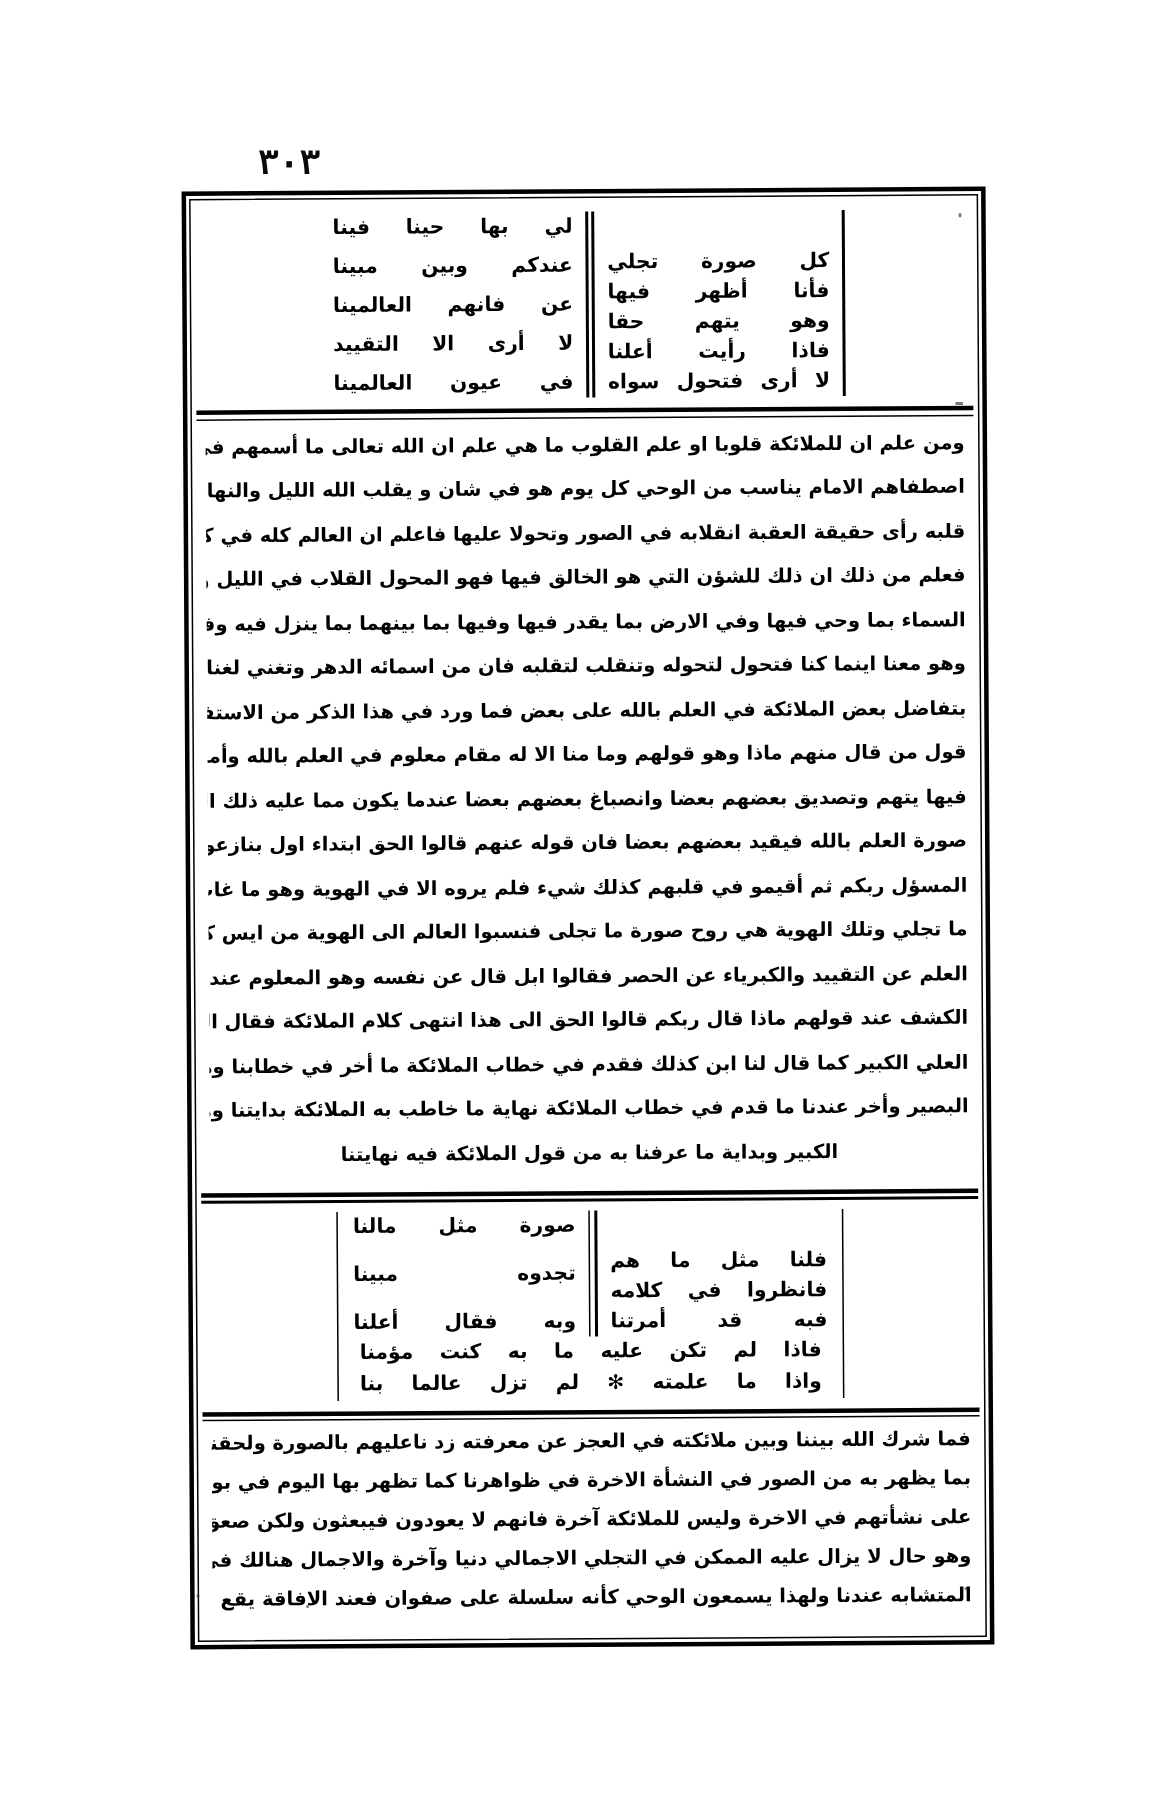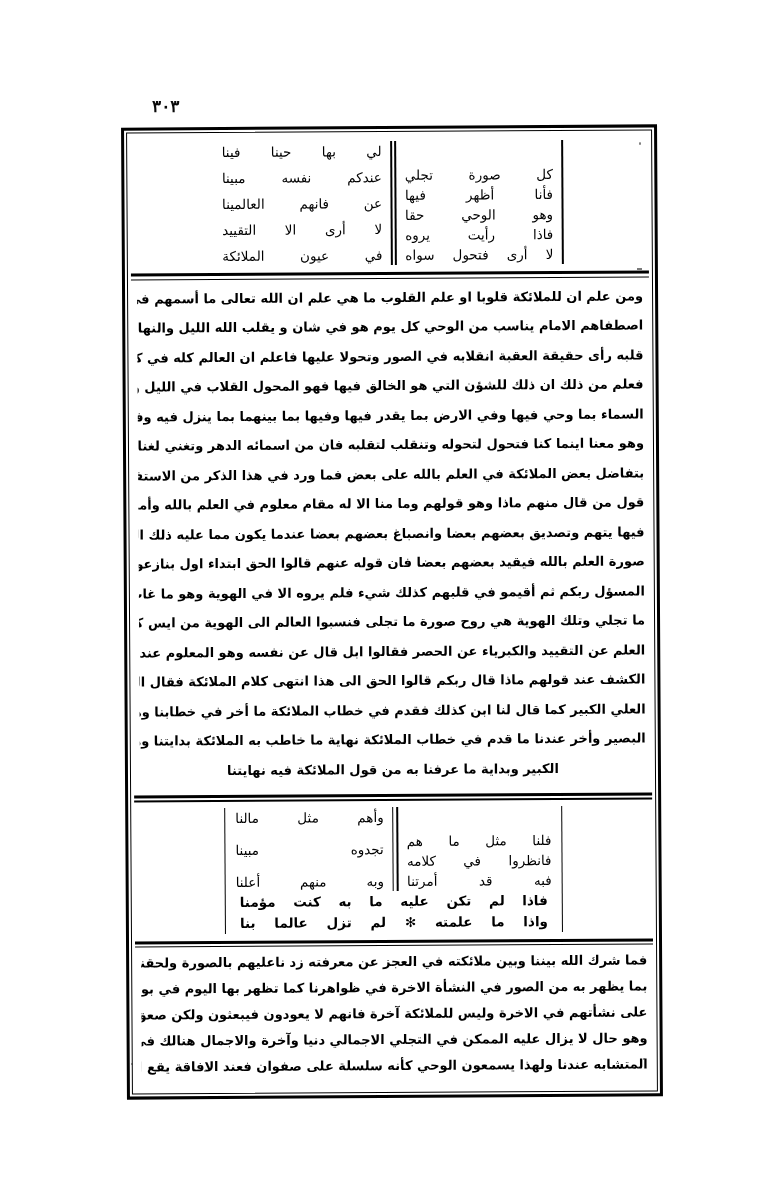--- a/index.html
+++ b/index.html
@@ -22,27 +22,27 @@
     position: absolute;
     left: 0; top: 0;
     width: 776px;
     height: 1200px;
     background: #ffffff;
   }
 
   
   #folio-number {
     position: absolute;
-    left: 152px;
+    left: 172px;
     top: 96px;
-    font-size: 17px;
+    font-size: 23px;
     font-weight: bold;
     letter-spacing: 0px;
     color: #0a0a0a;
-    font-family: Liberation Sans, sans-serif;
+    font-family: Liberation Mono, monospace;
     direction: rtl;
   }
 
   
   #page-frame {
     position: absolute;
     left: 124px;
     top: 126px;
     width: 536px;
     height: 972px;
@@ -110,21 +110,21 @@
 
   .verse-line {
     font-size: 13.5px;
     line-height: 20px;
     height: 20px;
     white-space: nowrap;
     text-align: justify;
     text-align-last: justify;
     direction: rtl;
     font-family: "DejaVu Sans", "Liberation Sans", sans-serif;
-    font-weight: 400;
+    font-weight: 700;
     letter-spacing: -0.2px;
     overflow: hidden;
   }
 
   
   .verse-divider {
     width: 7px;
     position: relative;
     flex: 0 0 auto;
   }
@@ -227,33 +227,33 @@
     <div id="page-frame-outer"></div>
     <div id="page-frame-inner"></div>
 
     <div id="frame-content">
 
       <div class="verse-block" id="verse-block-1">
         <div class="verse-grid">
 
           <div class="verse-col left-col">
             <div class="verse-line">لي بها حينا فينا</div>
-            <div class="verse-line">عندكم نفسه مبينا</div>
+            <div class="verse-line">عندكم وبين مبينا</div>
             <div class="verse-line">عن فانهم العالمينا</div>
             <div class="verse-line">لا أرى الا التقييد</div>
-            <div class="verse-line">في عيون الملائكة</div>
+            <div class="verse-line">في عيون العالمينا</div>
           </div>
 
           <div class="verse-divider"></div>
 
           <div class="verse-col right-col">
             <div class="verse-line">كل صورة تجلي</div>
             <div class="verse-line">فأنا أظهر فيها</div>
-            <div class="verse-line">وهو الوحي حقا</div>
-            <div class="verse-line">فاذا رأيت يروه</div>
+            <div class="verse-line">وهو يتهم حقا</div>
+            <div class="verse-line">فاذا رأيت أعلنا</div>
             <div class="verse-line">لا أرى فتحول سواه</div>
           </div>
 
           <div class="verse-divider single"></div>
         </div>
       </div>
 
       <div class="rule-thick"></div>
       <div class="rule-gap"></div>
       <div class="rule-thin"></div>
@@ -279,23 +279,23 @@
       </div>
 
       <div class="rule-thick"></div>
       <div class="rule-gap"></div>
       <div class="rule-thin"></div>
 
       <div class="verse-block" id="verse-block-2">
         <div id="verse-block-2-framewrap">
           <div class="verse-grid">
             <div class="verse-col verse-col2 left-col">
-              <div class="verse-line">وأهم مثل مالنا</div>
+              <div class="verse-line">صورة مثل مالنا</div>
               <div class="verse-line">تجدوه مبينا</div>
-              <div class="verse-line">وبه منهم أعلنا</div>
+              <div class="verse-line">وبه فقال أعلنا</div>
             </div>
 
             <div class="verse-divider"></div>
 
             <div class="verse-col verse-col2 right-col">
               <div class="verse-line">فلنا مثل ما هم</div>
               <div class="verse-line">فانظروا في كلامه</div>
               <div class="verse-line">فبه قد أمرتنا</div>
             </div>
           </div>

